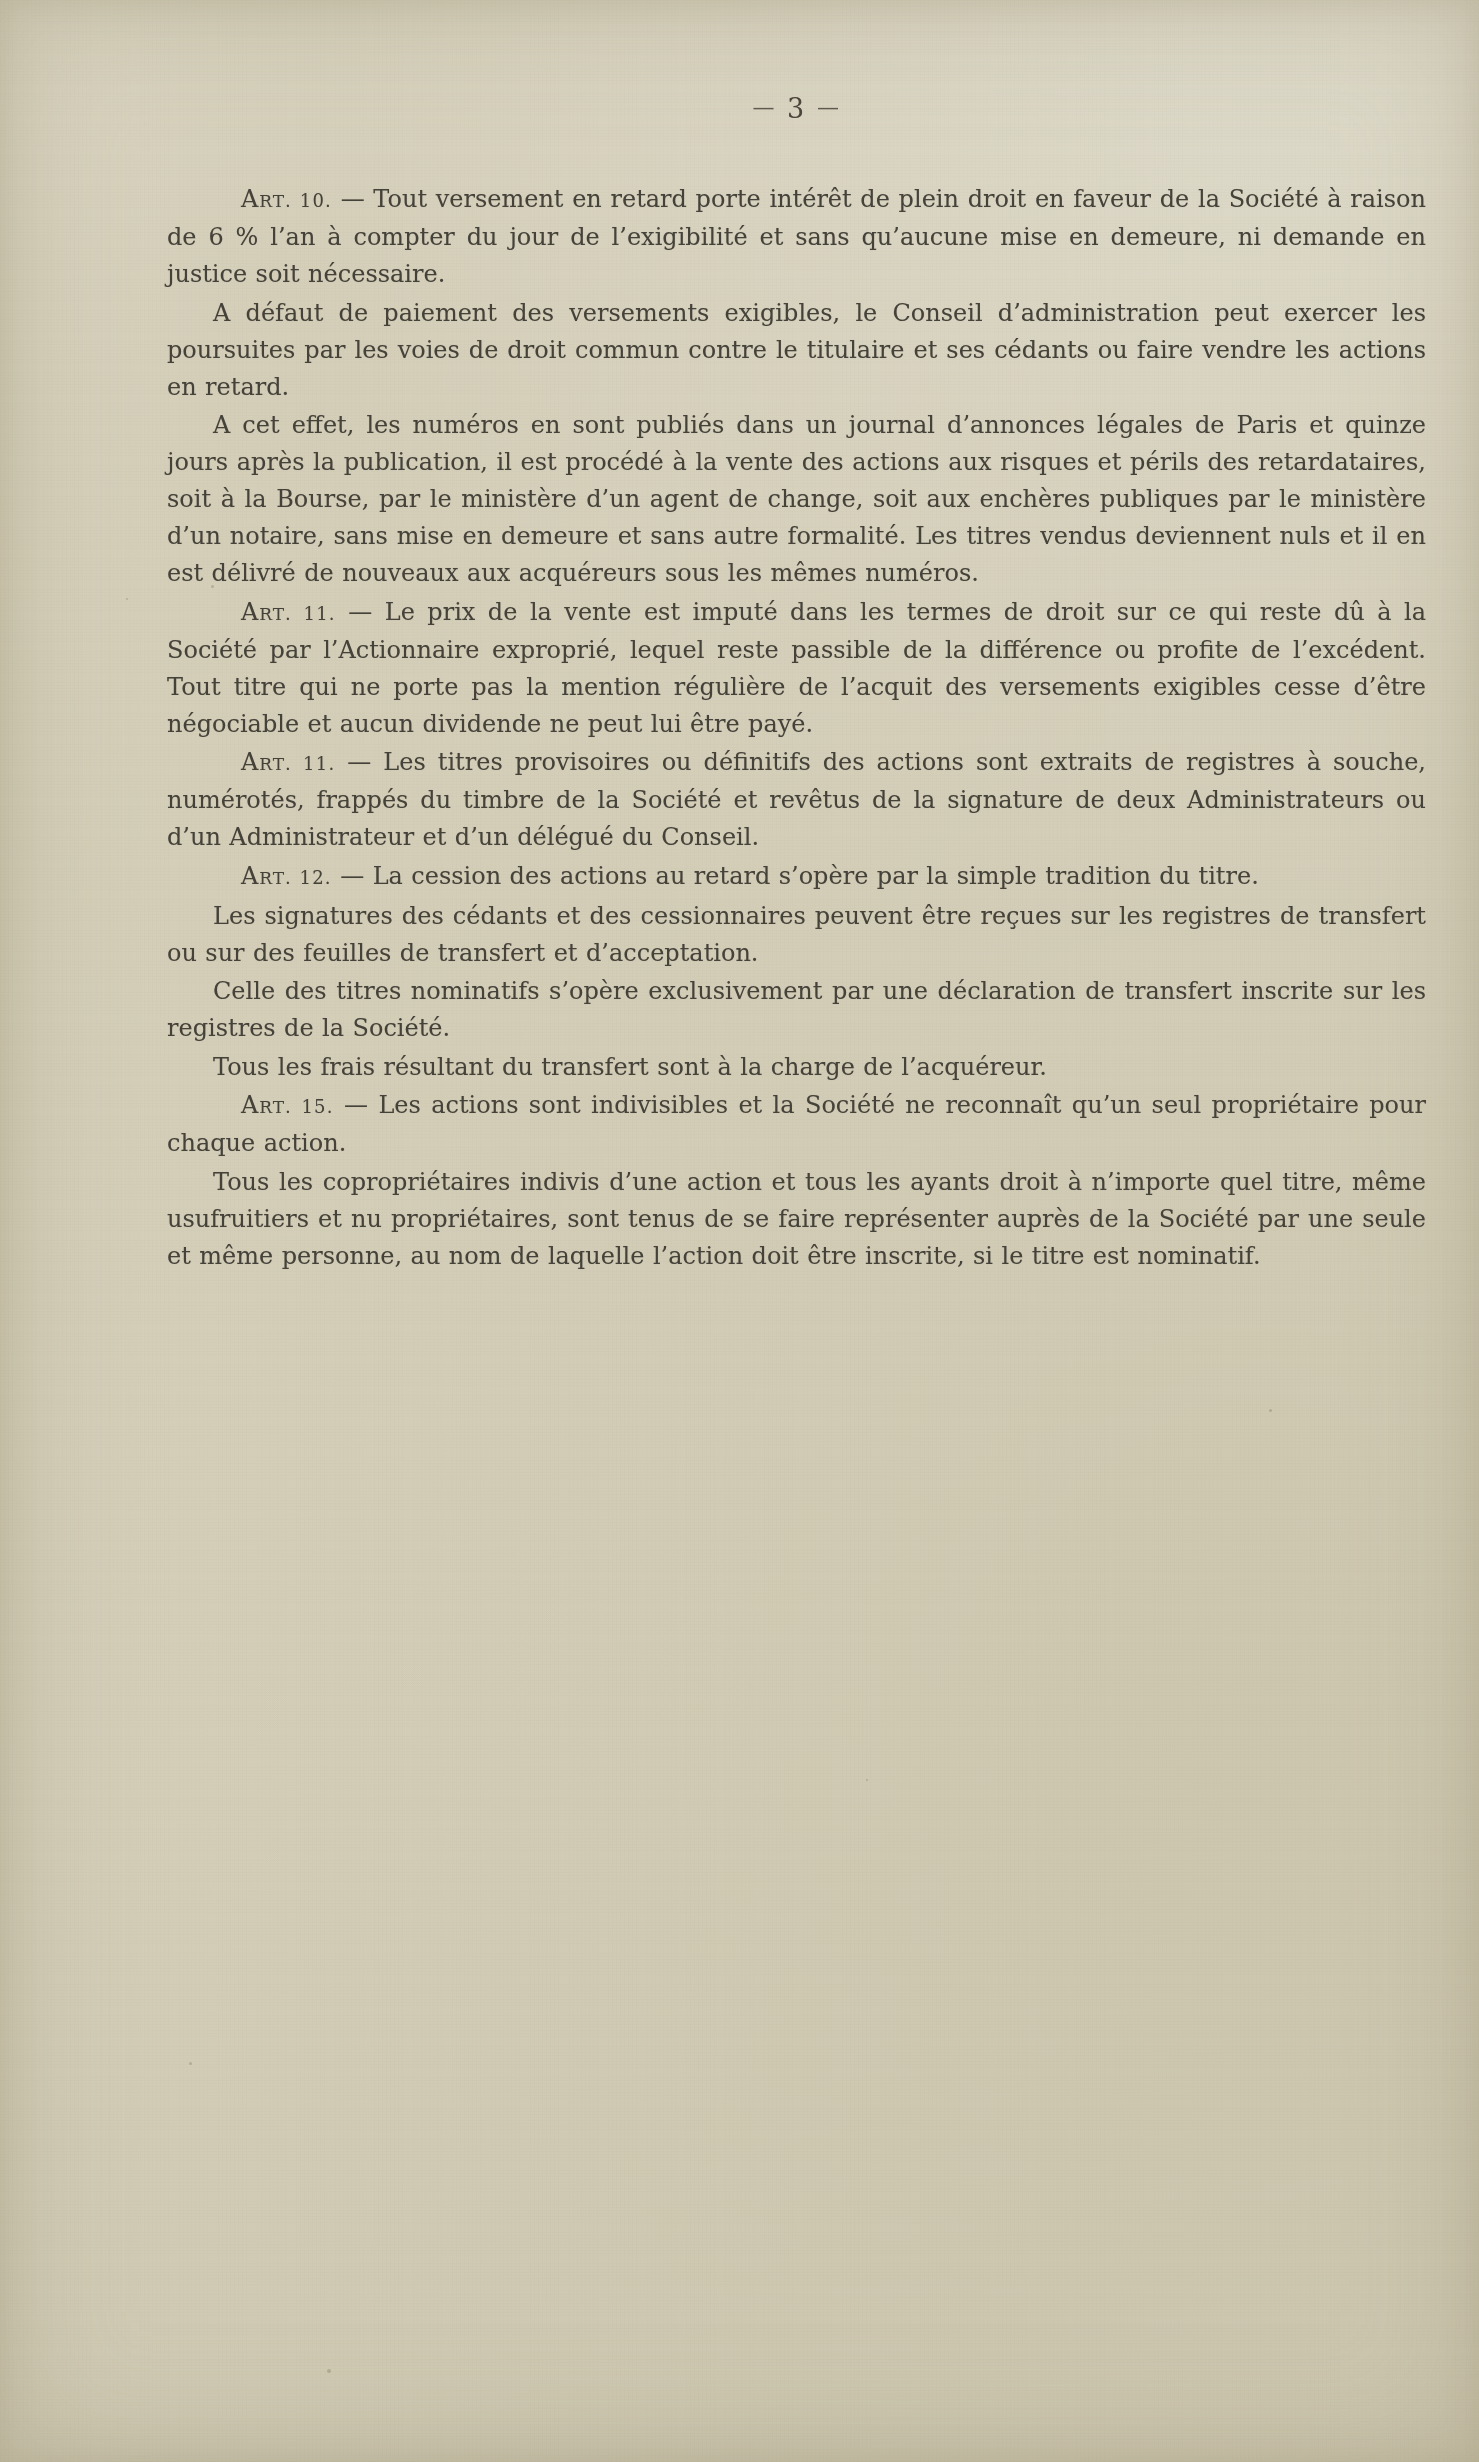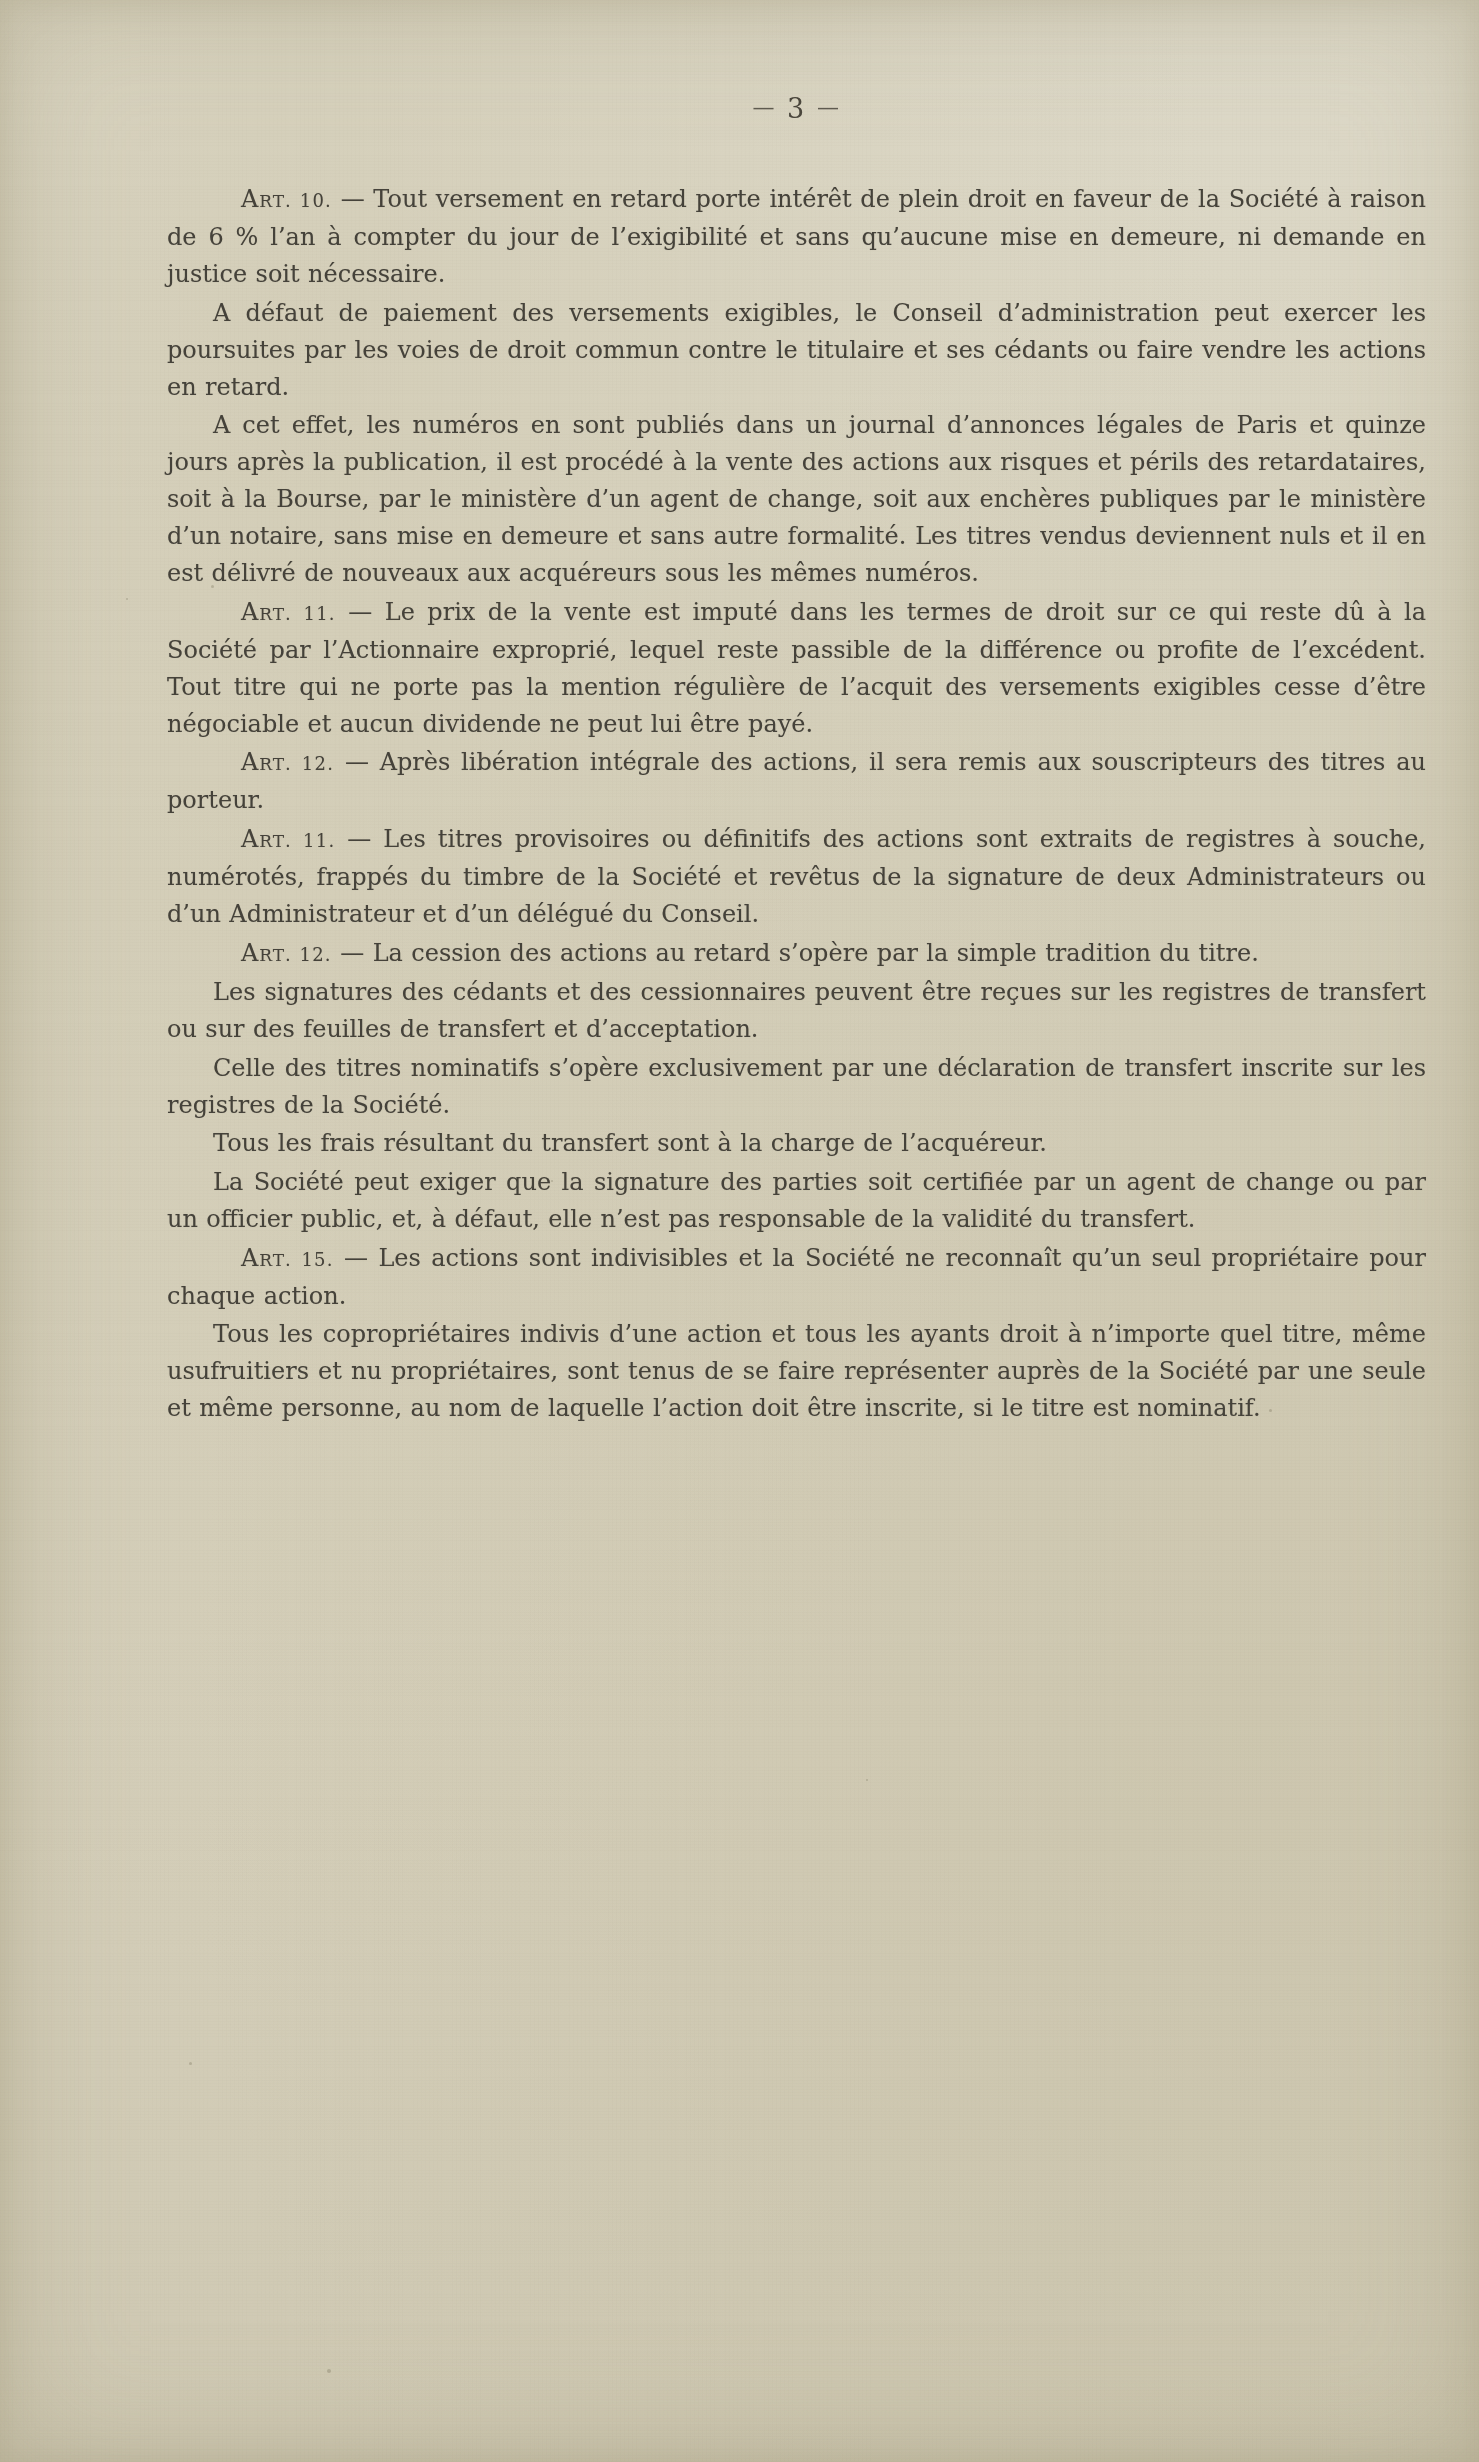--- a/index.html
+++ b/index.html
@@ -122,33 +122,31 @@
     </div>
 
     <p class="para"><span class="art-label"><span class="big">Art</span><span class="small">. 10.</span></span> <span class="emdash">—</span> <span>Tout versement en retard porte intérêt de plein droit en faveur de la Société à raison de 6 % l’an à compter du jour de l’exigibilité et sans qu’aucune mise en demeure, ni demande en justice soit nécessaire.</span></p>
 
     <p class="para"><span>A défaut de paiement des versements exigibles, le Conseil d’administration peut exercer les poursuites par les voies de droit commun contre le titulaire et ses cédants ou faire vendre les actions en retard.</span></p>
 
     <p class="para"><span>A cet effet, les numéros en sont publiés dans un journal d’annonces légales de Paris et quinze jours après la publication, il est procédé à la vente des actions aux risques et périls des retardataires, soit à la Bourse, par le ministère d’un agent de change, soit aux enchères publiques par le ministère d’un notaire, sans mise en demeure et sans autre formalité. Les titres vendus deviennent nuls et il en est délivré de nouveaux aux acquéreurs sous les mêmes numéros.</span></p>
 
     <p class="para"><span class="art-label"><span class="big">Art</span><span class="small">. 11.</span></span> <span class="emdash">—</span> <span>Le prix de la vente est imputé dans les termes de droit sur ce qui reste dû à la Société par l’Actionnaire exproprié, lequel reste passible de la différence ou profite de l’excédent. Tout titre qui ne porte pas la mention régulière de l’acquit des versements exigibles cesse d’être négociable et aucun dividende ne peut lui être payé.</span></p>
 
-    <p class="para"><span class="art-label"><span class="big">Art</span><span class="small">. 12.</span></span> <span class="emdash">—</span> <span>Après libération intégrale des actions, il sera remis aux souscripteurs des titres au porteur.</span></p>
 
     <p class="para"><span class="art-label"><span class="big">Art</span><span class="small">. 11.</span></span> <span class="emdash">—</span> <span>Les titres provisoires ou définitifs des actions sont extraits de registres à souche, numérotés, frappés du timbre de la Société et revêtus de la signature de deux Administrateurs ou d’un Administrateur et d’un délégué du Conseil.</span></p>
 
     <p class="para"><span class="art-label"><span class="big">Art</span><span class="small">. 12.</span></span> <span class="emdash">—</span> <span>La cession des actions au retard s’opère par la simple tradition du titre.</span></p>
 
     <p class="para"><span>Les signatures des cédants et des cessionnaires peuvent être reçues sur les registres de transfert ou sur des feuilles de transfert et d’acceptation.</span></p>
 
     <p class="para"><span>Celle des titres nominatifs s’opère exclusivement par une déclaration de transfert inscrite sur les registres de la Société.</span></p>
 
     <p class="para"><span>Tous les frais résultant du transfert sont à la charge de l’acquéreur.</span></p>
 
-    <p class="para"><span>La Société peut exiger que la signature des parties soit certifiée par un agent de change ou par un officier public, et, à défaut, elle n’est pas responsable de la validité du transfert.</span></p>
 
     <p class="para"><span class="art-label"><span class="big">Art</span><span class="small">. 15.</span></span> <span class="emdash">—</span> <span>Les actions sont indivisibles et la Société ne reconnaît qu’un seul propriétaire pour chaque action.</span></p>
 
     <p class="para"><span>Tous les copropriétaires indivis d’une action et tous les ayants droit à n’importe quel titre, même usufruitiers et nu propriétaires, sont tenus de se faire représenter auprès de la Société par une seule et même personne, au nom de laquelle l’action doit être inscrite, si le titre est nominatif.</span></p>
 
   </div>
 </div>
 
 
 </body></html>

